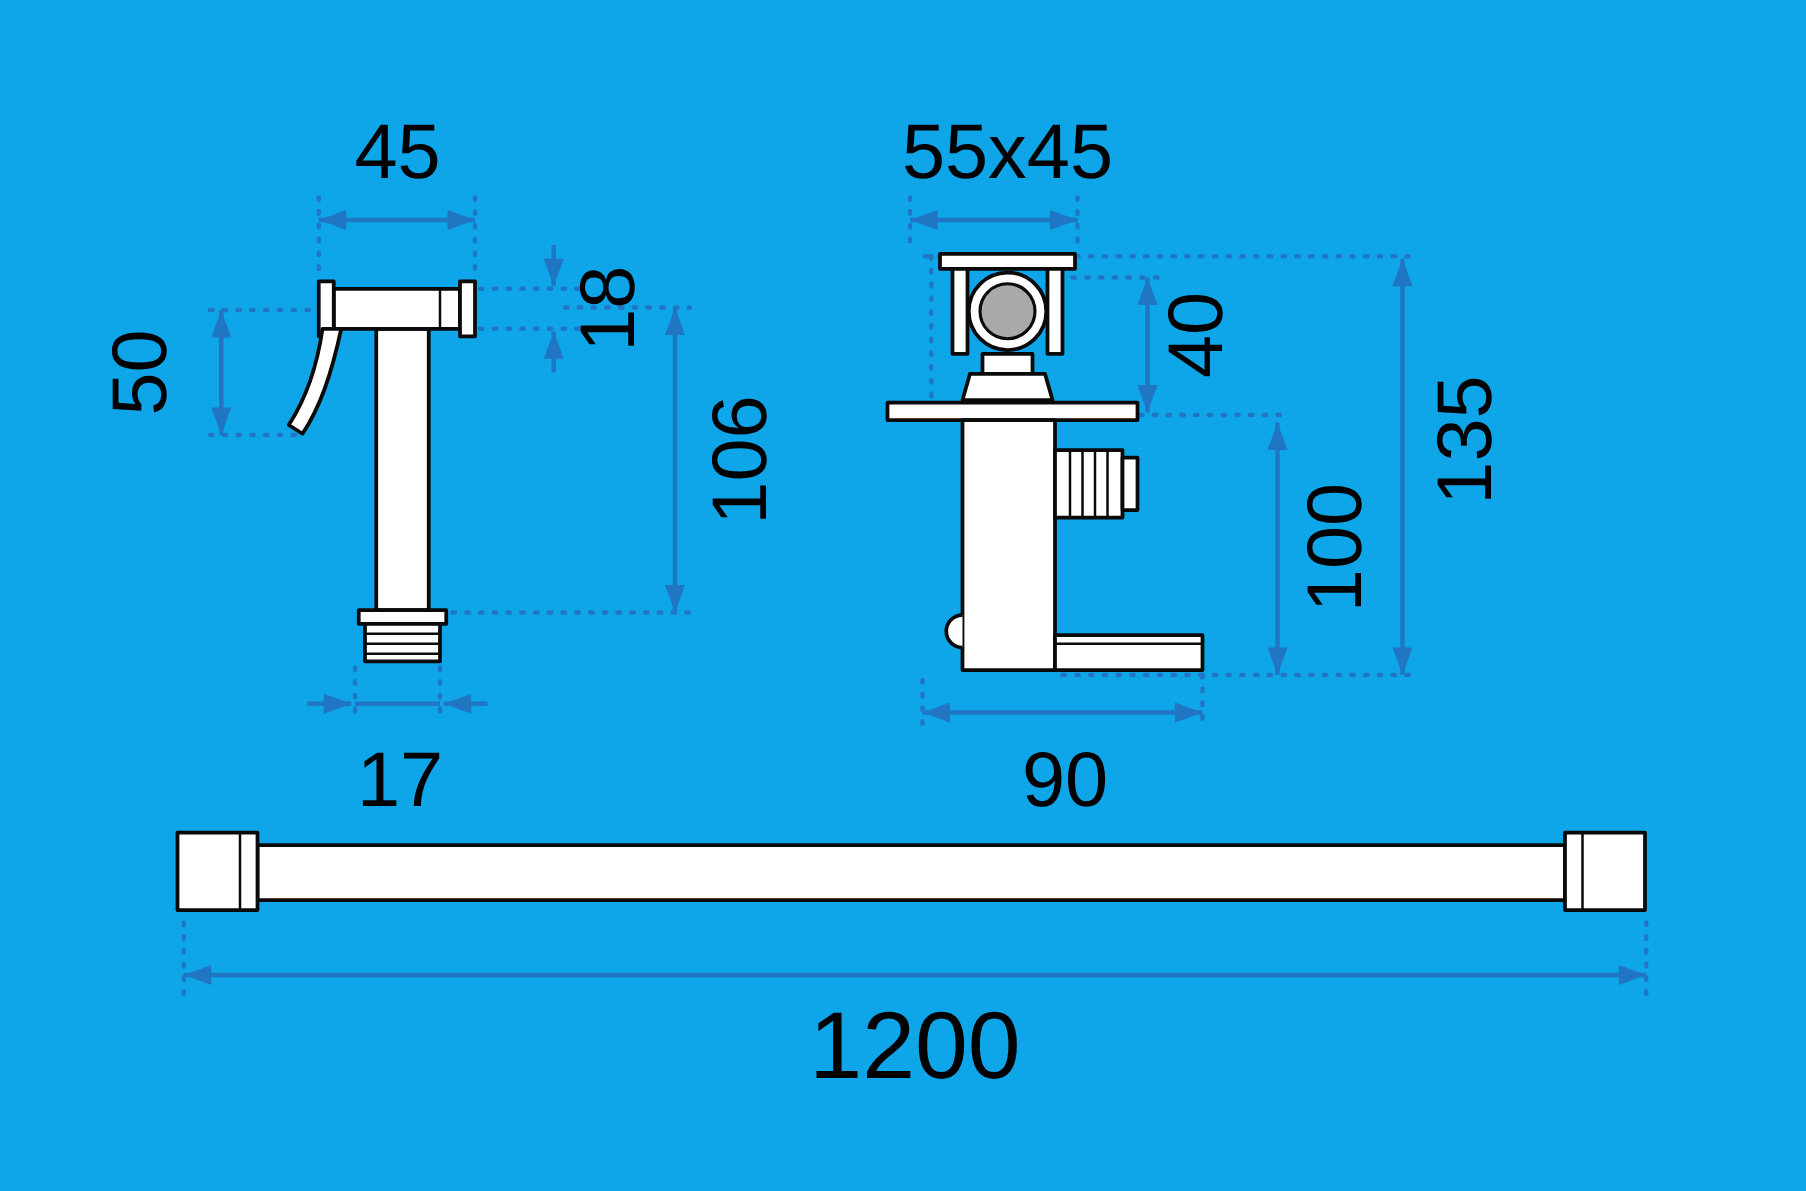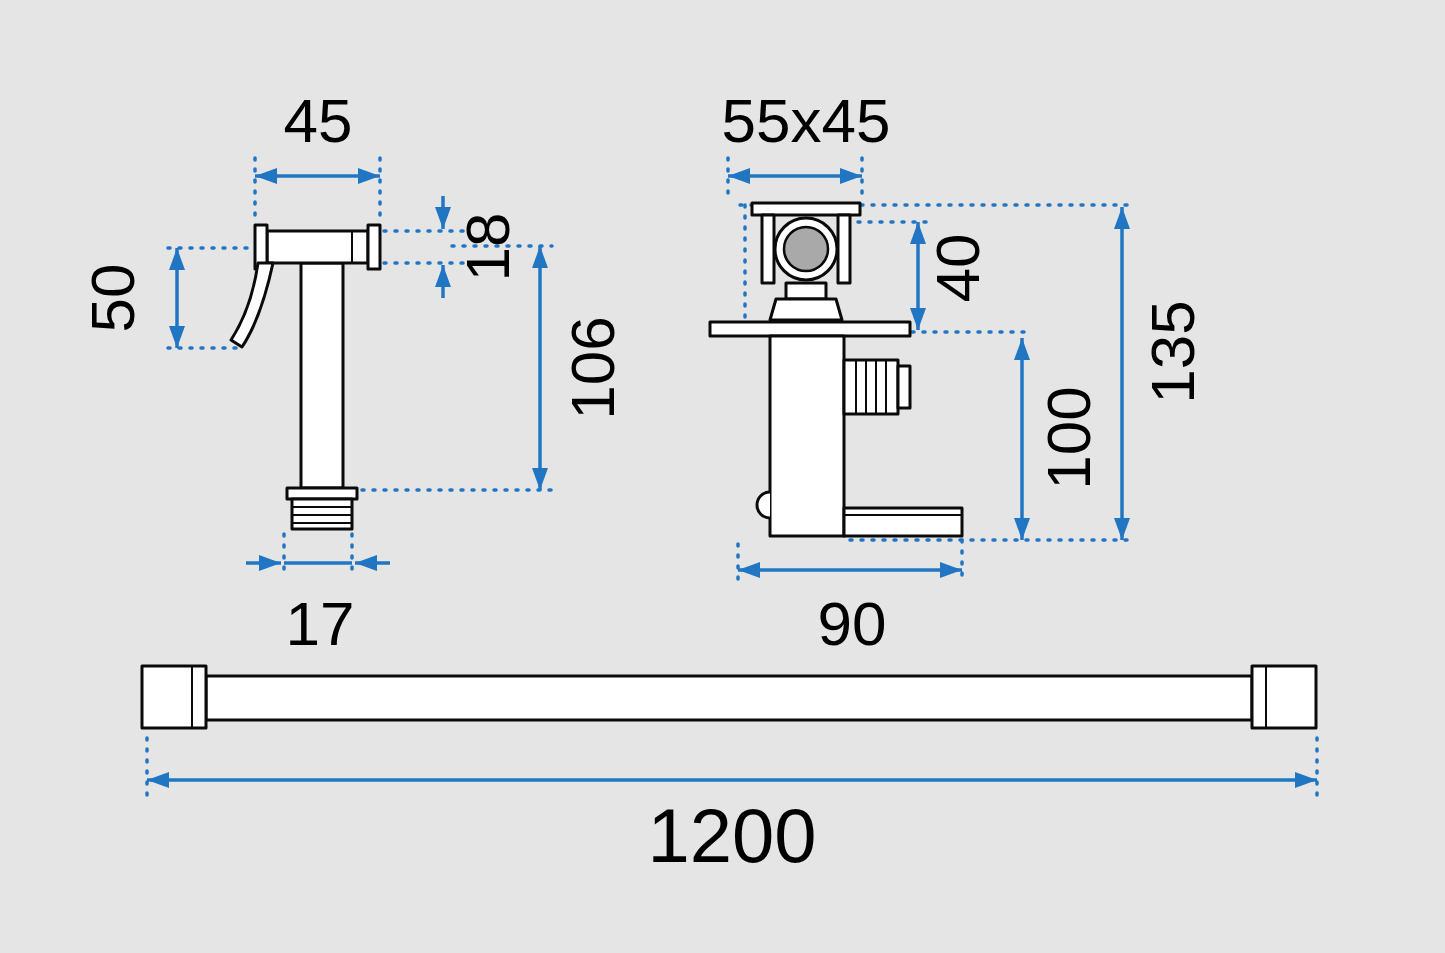--- a/index.html
+++ b/index.html
@@ -1,16 +1,16 @@
 <!DOCTYPE html>
 <html><head>
 <meta charset="utf-8">
 <style>
   html,body{margin:0;padding:0;background:#fff;}
-  .stage{position:relative;width:1445px;height:953px;background:#e5e5e5;overflow:hidden;}
+  .stage{position:relative;width:1445px;height:953px;background:#0ea5e9;overflow:hidden;}
   svg{display:block;}
   
   .p   {stroke:#0a0a0a;stroke-width:3;fill:#ffffff;stroke-linejoin:round;}
   .pl  {stroke:#0a0a0a;stroke-width:2;fill:none;}
   .shade{fill:#a9a9a9;stroke:#0a0a0a;stroke-width:2.5;}
   
   .dl  {stroke:#2176c4;stroke-width:3.5;fill:none;}
   .dd  {stroke:#2176c4;stroke-width:3.5;fill:none;stroke-dasharray:2 9;stroke-linecap:round;}
   .t   {font-family:"Liberation Sans",sans-serif;font-size:62px;fill:#000;}
   .t-big{font-family:"Liberation Sans",sans-serif;font-size:76px;fill:#000;}

